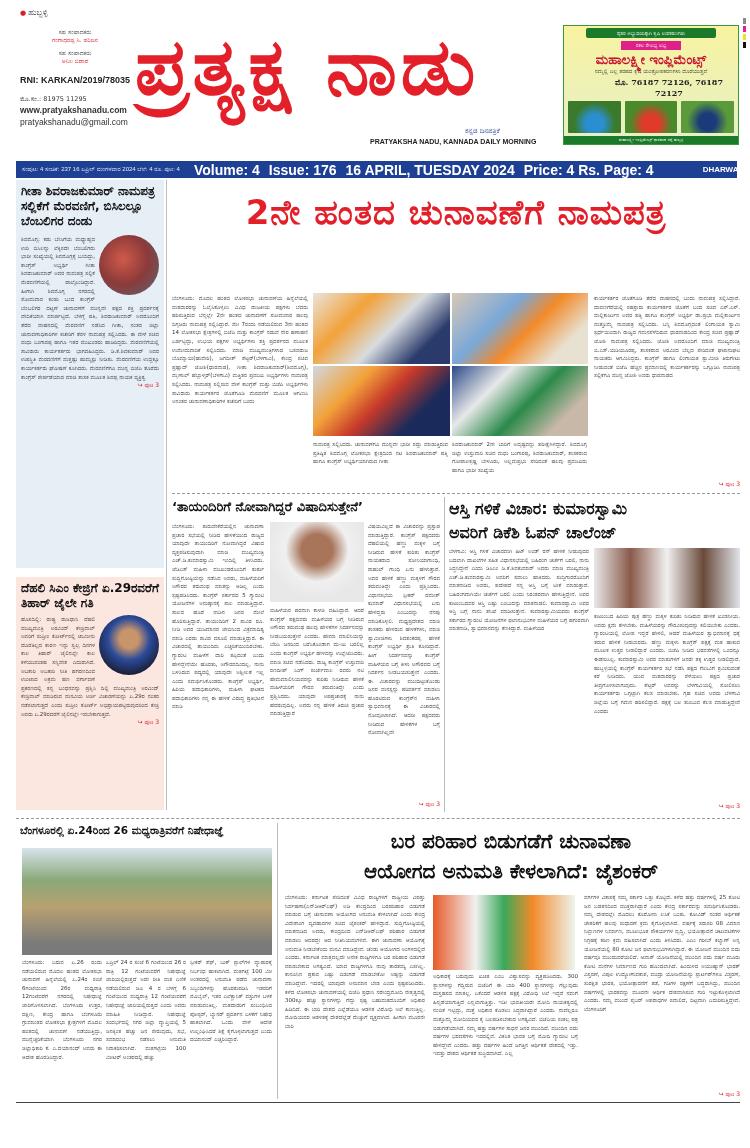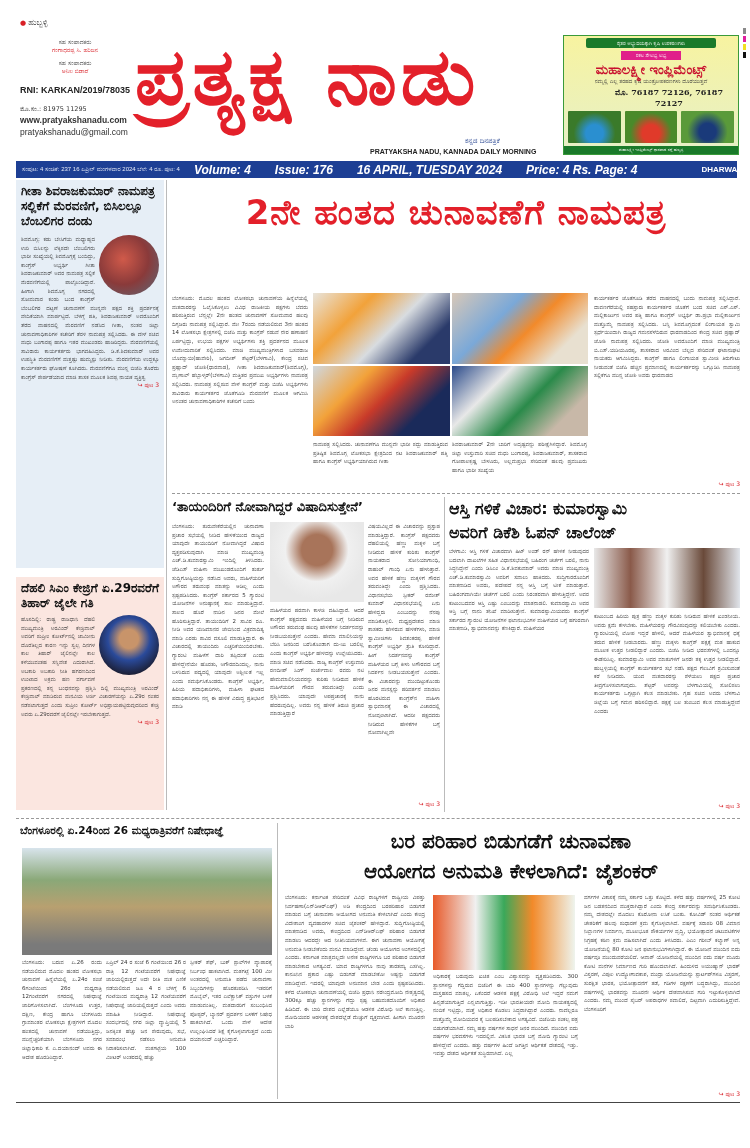--- a/index.html
+++ b/index.html
@@ -1,19 +1,19 @@
 <!DOCTYPE html>
 <html><head>
 <meta charset="utf-8">
 <style>
   * { box-sizing: border-box; margin: 0; padding: 0; }
   body { width: 750px; height: 1148px; background: #ffffff; font-family: "DejaVu Sans", sans-serif; color: #222; overflow: hidden; position: relative; }
 
   
-  .masthead { position: absolute; left: 0; top: 10px; width: 622px; height: 148px; text-decoration: underline; }
+  .masthead { position: absolute; left: 0; top: 0; width: 622px; height: 148px; text-decoration: underline; }
   .mh-left { position: absolute; left: 20px; top: 8px; width: 150px; font-size: 8px; }
   .mh-left .bullet { color: #d81f26; font-size: 7px; }
   .mh-left .small { font-size: 6px; color: #444; text-align: center; width: 110px; margin-top: 10px; }
   .mh-left .red { color: #d81f26; font-size: 6px; text-align: center; width: 110px; }
   .mh-left .rni { font-family: "Liberation Sans", sans-serif; font-weight: bold; font-size: 9px; margin-top: 10px; color: #222; }
   .mh-left .phone { font-size: 6.5px; margin-top: 10px; color: #333; }
   .mh-left .web, .mh-left .mail { font-family: "Liberation Sans", sans-serif; font-size: 8.5px; font-weight: bold; color: #333; margin-top: 2px; }
   .mh-left .mail { font-weight: normal; }
 
   .logo { position: absolute; left: 135px; top: 28px; font-family: "DejaVu Sans", sans-serif; font-weight: bold; font-size: 78px; color: #e3202a; letter-spacing: 4px; line-height: 1; white-space: nowrap; }
@@ -31,21 +31,21 @@
   .ad .pic.p1 { background: radial-gradient(circle at 50% 70%, #2a8fd0 25%, #3a7a2a 60%); }
   .ad .pic.p2 { background: radial-gradient(circle at 50% 70%, #e03a2a 25%, #4a8a2a 60%); }
   .ad .pic.p3 { background: radial-gradient(circle at 50% 65%, #1a3a7a 25%, #5a9a3a 60%); }
   .ad .footer-strip { position: absolute; left: 0; bottom: 0; width: 100%; height: 8px; background: #1a7a2a; color: #fff; font-size: 4px; line-height: 8px; text-align: center; }
   .colorbar { position: absolute; left: 743px; top: 18px; width: 3px; }
   .colorbar div { width: 3px; height: 6px; margin-bottom: 2px; }
 
   
   .infobar { position: absolute; left: 16px; top: 161px; width: 721px; height: 17px; background: #1d3f94; color: #fff; display: flex; align-items: center; font-family: "Liberation Sans", sans-serif; font-size: 8px; padding: 0 6px; white-space: nowrap; }
   .infobar .kn { font-size: 6px; margin-right: 14px; color: #e8ecf8; }
-  .infobar b { font-size: 12px; margin-right: 24px; font-style: italic; }
+  .infobar b { font-size: 14px; margin-right: 9px; }
   .infobar .place { margin-left: auto; font-weight: bold; font-size: 8px; padding-left: 40px; }
 
   
   .sidebar { position: absolute; left: 16px; top: 180px; width: 148px; height: 630px; }
   .box1 { position: absolute; left: 0; top: 0; width: 148px; height: 388px; background: #e6eef6; padding: 4px 5px; }
   .box2 { position: absolute; left: 0; top: 397px; width: 148px; height: 233px; background: #fbe6e0; padding: 4px 5px; }
   .side-head { font-weight: bold; font-size: 12px; line-height: 15px; color: #111; }
   .body-text { font-size: 5.5px; line-height: 8.6px; color: #333; text-align: justify; }
   .circle-photo { float: right; border-radius: 50%; margin: 2px 0 2px 4px; }
   .cp1 { width: 60px; height: 60px; background: radial-gradient(circle at 40% 40%, #d05a4a, #8a3a3a 50%, #5a6a7a); }

